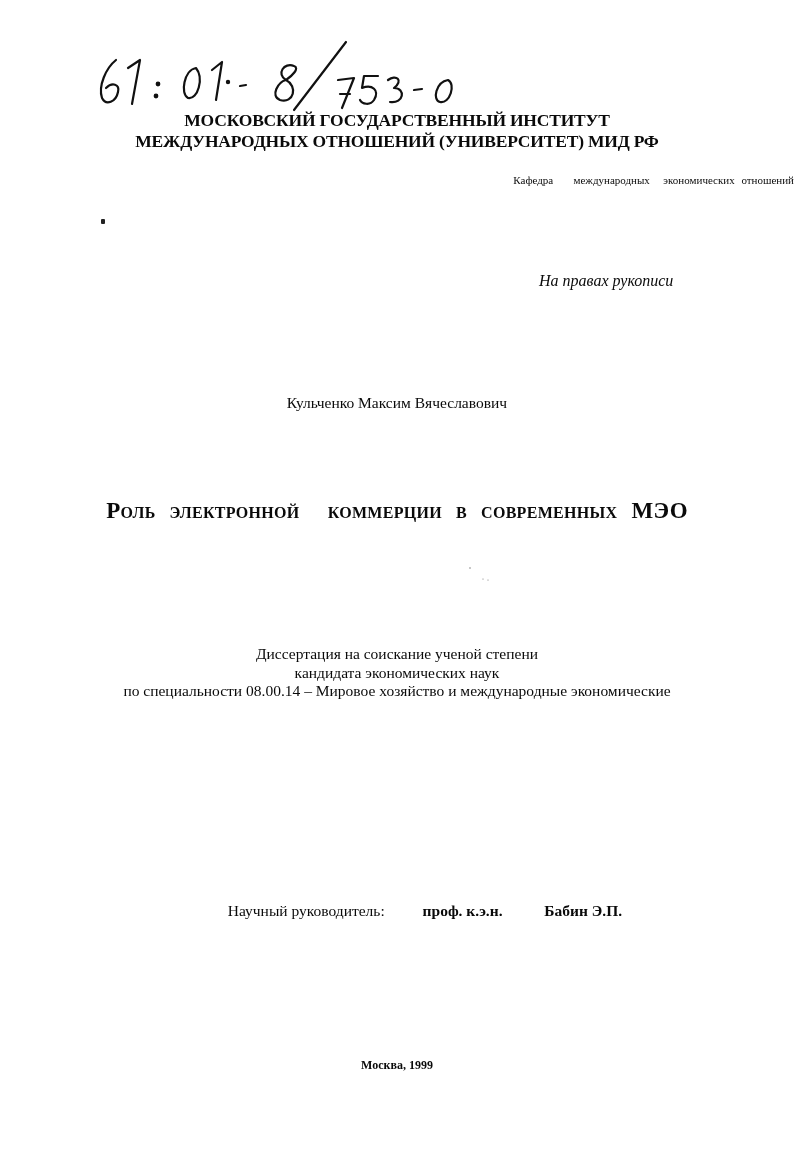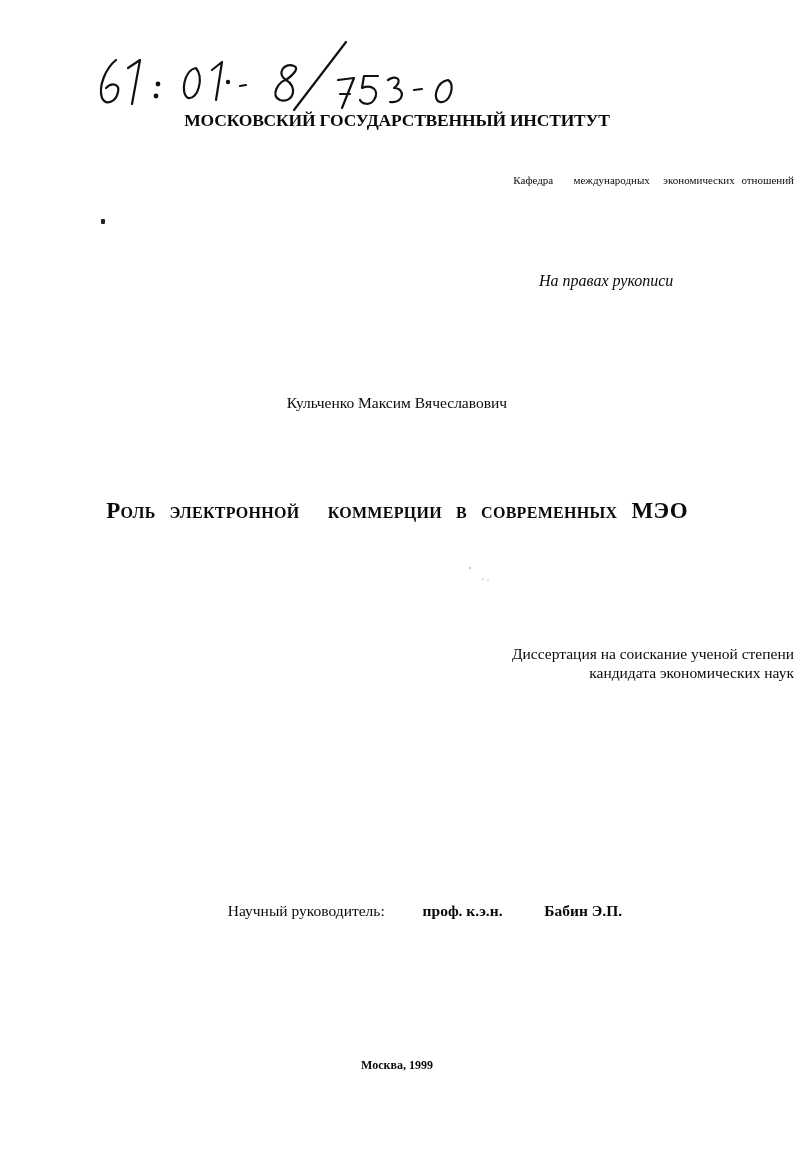--- a/index.html
+++ b/index.html
@@ -8,21 +8,21 @@
   .abs { position: absolute; }
   .center { left: 0; width: 794px; text-align: center; }
   .hand { left: 88px; top: 38px; width: 420px; height: 80px; }
   .inst { top: 110px; font-weight: bold; font-size: 17.5px; line-height: 21px; letter-spacing: -0.2px; }
   .dept { top: 174px; font-size: 11px; word-spacing: 4px; text-align: right; }
   .speck { left: 101px; top: 219px; width: 4px; height: 5px; background: #222; border-radius: 1px; }
   .rights { top: 272px; left: 503px; font-style: italic; font-size: 16px; margin-left: 36px; }
   .author { top: 394px; font-weight: normal; font-size: 15.5px; }
   .title { top: 498px; font-weight: bold; font-size: 23px; font-variant: small-caps; letter-spacing: 0.3px; word-spacing: 8px; }
   .dots { left: 466px; top: 565px; width: 30px; height: 20px; }
-  .diss { top: 645px; font-size: 15.5px; line-height: 18.5px; text-align: right; }
+  .diss { top: 645px; font-size: 15.5px; line-height: 18.5px; }
   .adv { top: 884px; font-size: 15.5px; left: 220px; }
   .adv b { font-weight: bold; margin-left: 34px; }
   .city { top: 1058px; font-weight: bold; font-size: 12px; }
 </style>
 </head>
 <body>
 
 <div class="abs hand">
   <svg width="420" height="80" viewBox="0 0 420 80" fill="none" stroke="#111" stroke-width="2.2" stroke-linecap="round" stroke-linejoin="round">
 
@@ -52,20 +52,21 @@
     <path d="M300 42 C308 36 316 42 306 50 C318 50 316 66 302 64"></path>
 
     <path d="M326 52 L334 51"></path>
 
     <path d="M360 42 C348 44 344 62 352 64 C362 66 368 46 360 42 Z"></path>
   </svg>
 </div>
 
 <div class="abs center inst">
   <div>МОСКОВСКИЙ ГОСУДАРСТВЕННЫЙ ИНСТИТУТ</div>
+  <div>МЕЖДУНАРОДНЫХ ОТНОШЕНИЙ (УНИВЕРСИТЕТ) МИД РФ</div>
 </div>
 
 <div class="abs center dept" style="white-space:pre;">Кафедра   международных  экономических отношений</div>
 
 <div class="abs speck"></div>
 
 <div class="abs rights">На правах рукописи</div>
 
 <div class="abs center author">Кульченко Максим Вячеславович</div>
 
@@ -75,19 +76,20 @@
   <svg width="30" height="20">
       <circle cx="4" cy="3" r="0.7" fill="#666"></circle>
       <circle cx="17" cy="14" r="0.6" fill="#777"></circle>
       <circle cx="22" cy="15" r="0.6" fill="#777"></circle>
     </svg>
 </div>
 
 <div class="abs center diss">
   <div>Диссертация на соискание ученой степени</div>
   <div>кандидата экономических наук</div>
+  <div>по специальности 08.00.14 – Мировое хозяйство и международные экономические</div>
 </div>
 
 <div class="abs adv" style="white-space:pre;">
   <span>Научный руководитель: </span><b>проф. к.э.н. </b><b> Бабин Э.П.</b>
 </div>
 
 <div class="abs center city">Москва, 1999</div>
 
 </body></html>

